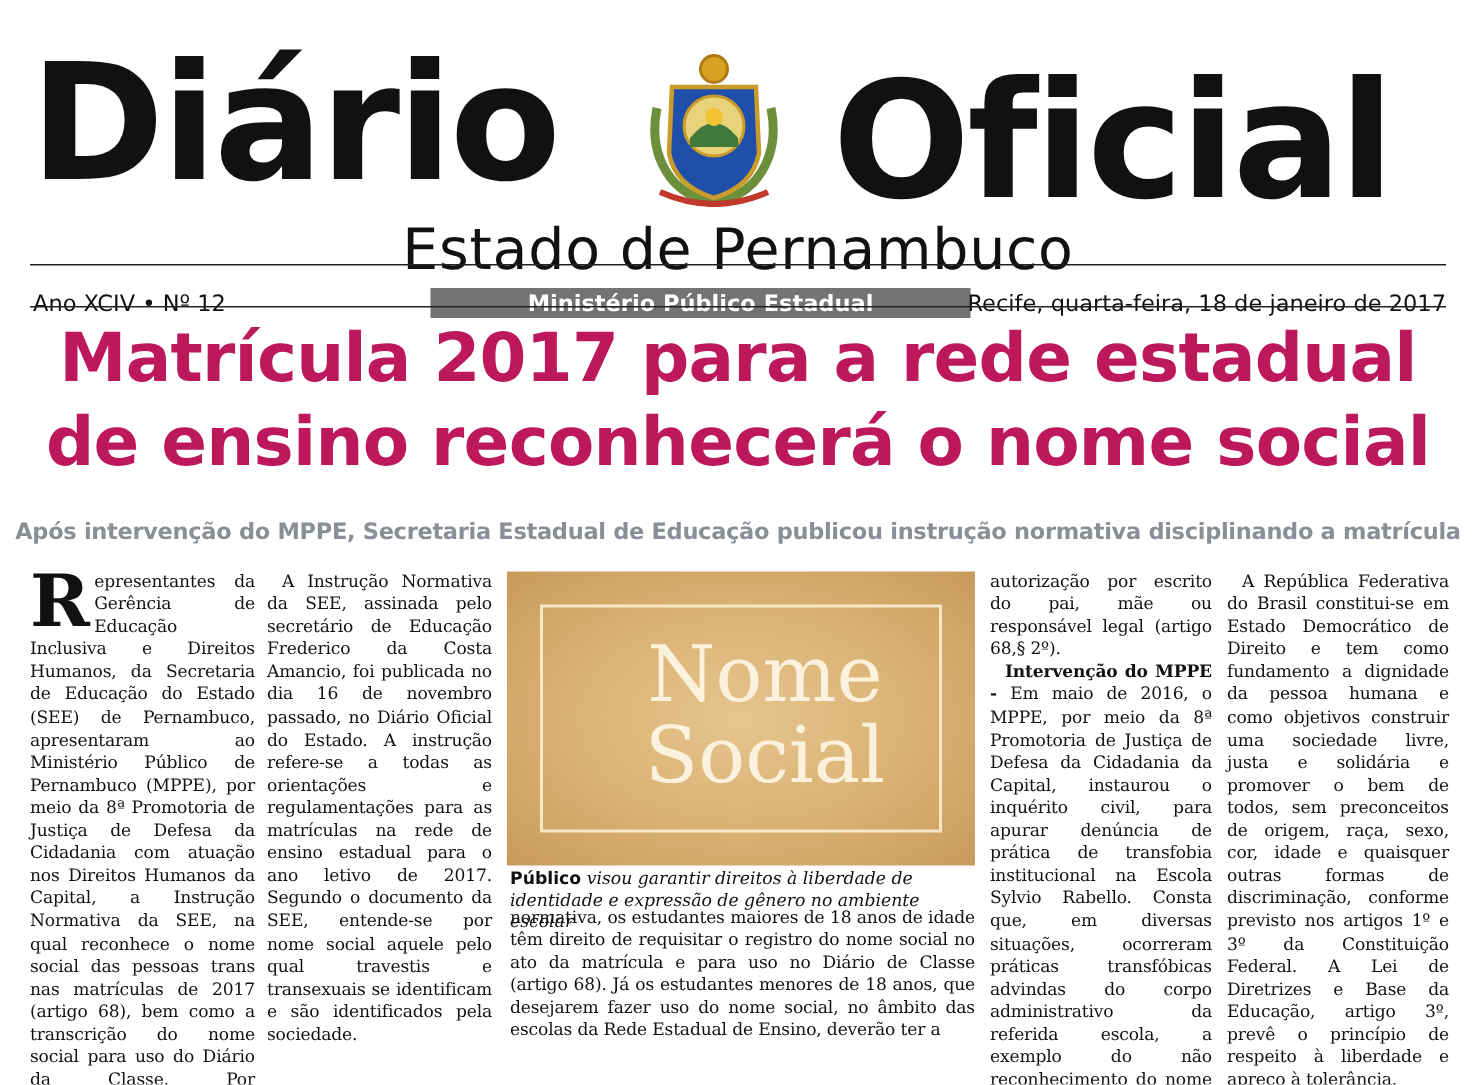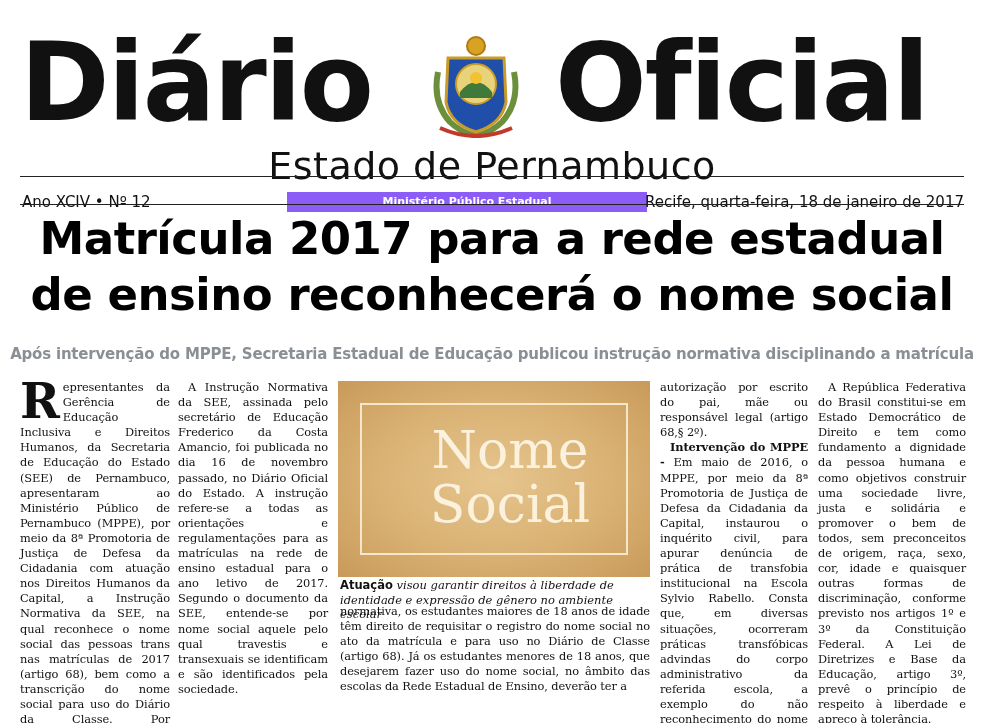--- a/index.html
+++ b/index.html
@@ -10,42 +10,42 @@
     position: relative;
   }
   .masthead { position: absolute; left: 0; top: 0; width: 984px; height: 180px; margin-top: 24px; }
   .mast-title {
     position: absolute; top: 0; left: 0; width: 984px;
     font-family: "DejaVu Sans", "Liberation Sans", sans-serif;
     font-weight: bold; font-size: 108px; letter-spacing: -2px;
     line-height: 118px; color: #111;
   }
   .mast-left { position: absolute; left: 20px; top: 0; }
-  .mast-right { position: absolute; left: 555px; top: 0; }
+  .mast-right { position: absolute; left: 555px; top: 12px; }
   .crest { position: absolute; left: 430px; top: 8px; width: 92px; height: 106px; }
   .mast-sub {
     position: absolute; top: 120px; left: 0; width: 984px; text-align: center;
     font-family: "DejaVu Sans", "Liberation Sans", sans-serif;
     font-weight: normal; font-size: 38px; letter-spacing: 0.5px; color: #111;
   }
   .rule { position: absolute; left: 20px; width: 944px; height: 1px; background: #222; }
   .infobar {
     position: absolute; top: 180px; left: 20px; width: 944px; height: 20px;
     font-family: "DejaVu Sans", "Liberation Sans", sans-serif; font-size: 15px; color: #111; margin-top: 12px;
   }
   .info-left { position: absolute; left: 2px; top: 0; line-height: 20px; }
   .info-center {
     position: absolute; left: 267px; top: 0; width: 360px; height: 20px;
-    background: #8b5cf6; color: #fff; text-align: center; font-weight: bold; line-height: 20px; font-size: 11px;
+    background: #737373; color: #fff; text-align: center; font-weight: bold; line-height: 20px; font-size: 15px;
   }
   .info-right { position: absolute; right: 0; top: 0; line-height: 20px; }
   .headline {
     position: absolute; top: 211px; left: 0; width: 984px; text-align: center;
     font-family: "DejaVu Sans", "Liberation Sans", sans-serif;
-    font-weight: bold; font-size: 45px; line-height: 56px; color: #000000; letter-spacing: -0.5px;
+    font-weight: bold; font-size: 45px; line-height: 56px; color: #be185d; letter-spacing: -0.5px;
   }
   .subhead {
     position: absolute; top: 345px; left: 0; width: 984px; text-align: center;
     font-family: "DejaVu Sans", "Liberation Sans", sans-serif;
     font-weight: bold; font-size: 15px; color: #8a8f95; letter-spacing: -0.2px;
   }
   .col {
     position: absolute; top: 380px; font-size: 11.4px; line-height: 15.1px;
     text-align: justify; color: #111; letter-spacing: -0.1px;
   }
@@ -127,21 +127,21 @@
 
 <div class="photo">
   <div class="photo-frame"></div>
   <div class="photo-text">
     <div>Nome</div>
     <div>Social</div>
   </div>
 </div>
 
 <div class="caption">
-  <b>Atuação</b>
+  <b>Público</b>
   <i>visou garantir direitos à liberdade de identidade e expressão de gênero no ambiente escolar</i>
 </div>
 
 <div class="col c3">
   <p>normativa, os estudantes maiores de 18 anos de idade têm direito de requisitar o registro do nome social no ato da matrícula e para uso no Diário de Classe (artigo 68). Já os estudantes menores de 18 anos, que desejarem fazer uso do nome social, no âmbito das escolas da Rede Estadual de Ensino, deverão ter a</p>
 </div>
 
 <div class="col c4">
   <p>autorização por escrito do pai, mãe ou responsável legal (artigo 68,§ 2º).</p>
   <p class="indent"><b class="inline">Intervenção do MPPE -</b><span> Em maio de 2016, o MPPE, por meio da 8ª Promotoria de Justiça de Defesa da Cidadania da Capital, instaurou o inquérito civil, para apurar denúncia de prática de transfobia institucional na Escola Sylvio Rabello. Consta que, em diversas situações, ocorreram práticas transfóbicas advindas do corpo administrativo da referida escola, a exemplo do não reconhecimento do nome social, além dos constrangimentos públicos praticados pela direção da unidade de ensino contra um discente. A atuação do</span></p>

